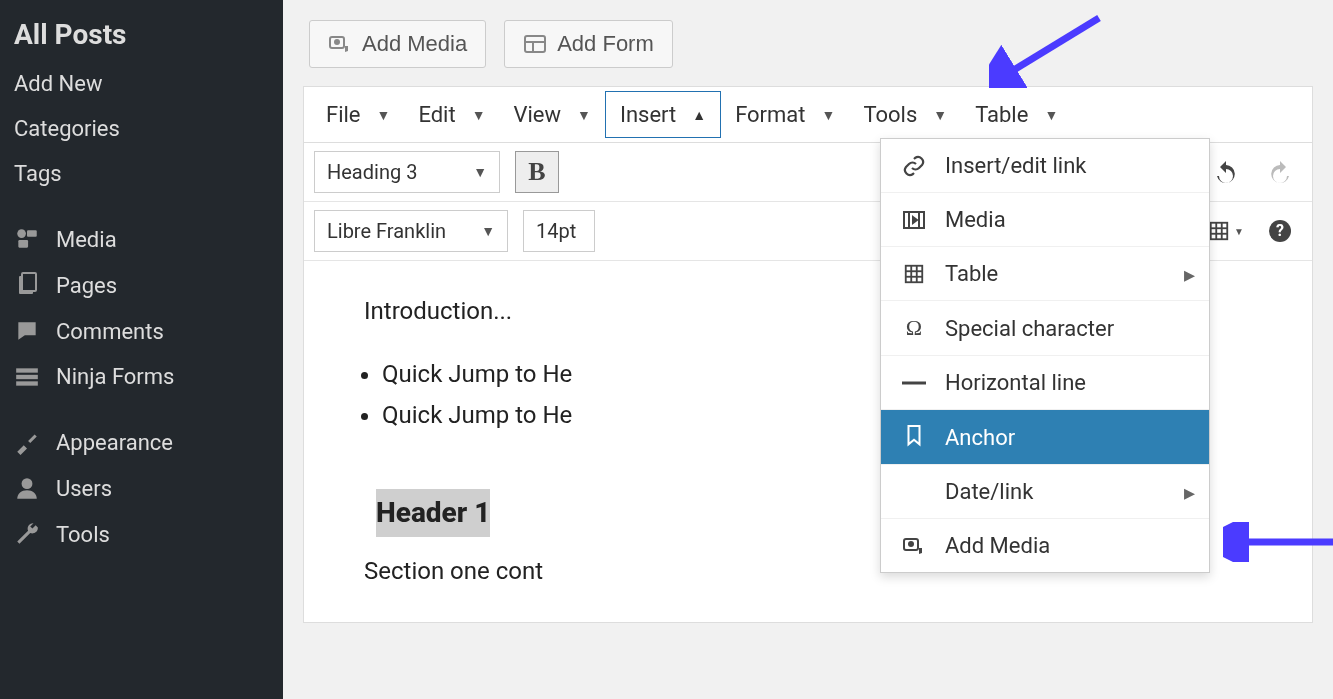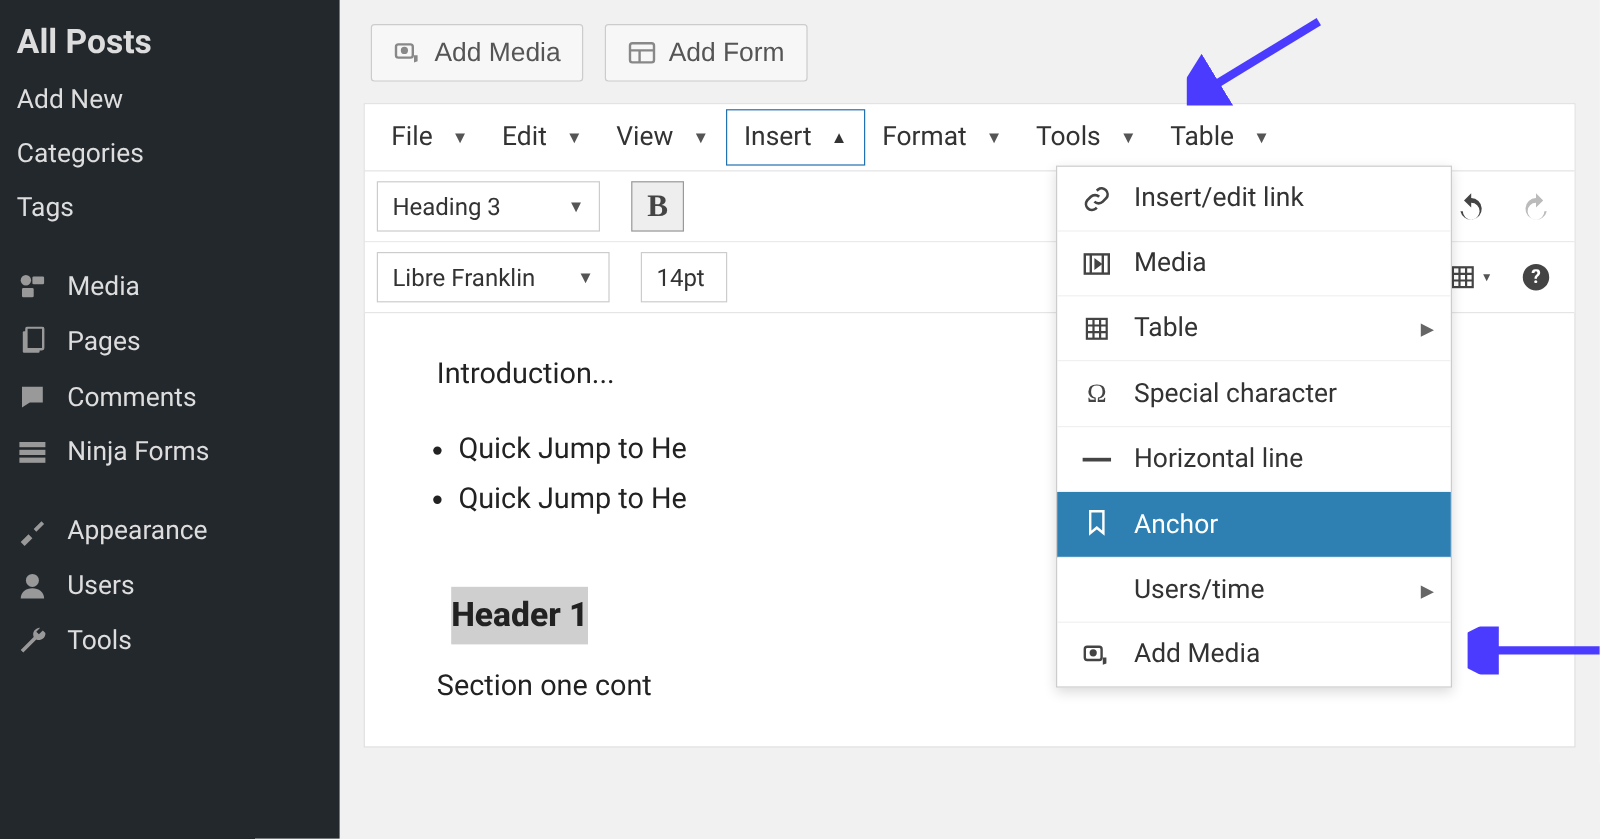--- a/index.html
+++ b/index.html
@@ -71,21 +71,21 @@
     border: 1px solid #2271b1;
     background: #fff;
   }
   .tri-down { font-size: 14px; color: #555; }
   .tri-up { font-size: 14px; color: #333; }
 
   
   .toolbar {
     display: flex;
     align-items: center;
-    gap: 26px;
+    gap: 15px;
     padding: 8px 10px;
     border-bottom: 1px solid #e5e5e5;
     background: #fff;
   }
   .tb-select {
     display: flex; align-items: center; justify-content: space-between;
     border: 1px solid #ccc;
     background: #fff;
     padding: 8px 12px;
     font-size: 20px;
@@ -458,21 +458,21 @@
     <div class="dd-item highlight">
       <span class="icon">
         <svg width="22" height="26" viewBox="0 0 24 28" fill="none" stroke="currentColor" stroke-width="2.2">
             <path d="M6 2h12v20l-6-5-6 5z"></path>
           </svg>
       </span>
       <span>Anchor</span>
     </div>
     <div class="dd-item no-icon">
       <span class="icon"></span>
-      <span>Users/time</span>
+      <span>Date/link</span>
       <span class="submenu-caret">▸</span>
     </div>
     <div class="dd-item">
       <span class="icon">
         <svg width="24" height="24" viewBox="0 0 24 24" fill="currentColor">
             <rect x="2" y="5" width="14" height="11" rx="2" stroke="currentColor" fill="none" stroke-width="2"></rect>
             <circle cx="9" cy="10" r="3" fill="currentColor"></circle>
             <path d="M17 14v6l3-1v-5z"></path>
           </svg>
       </span>

